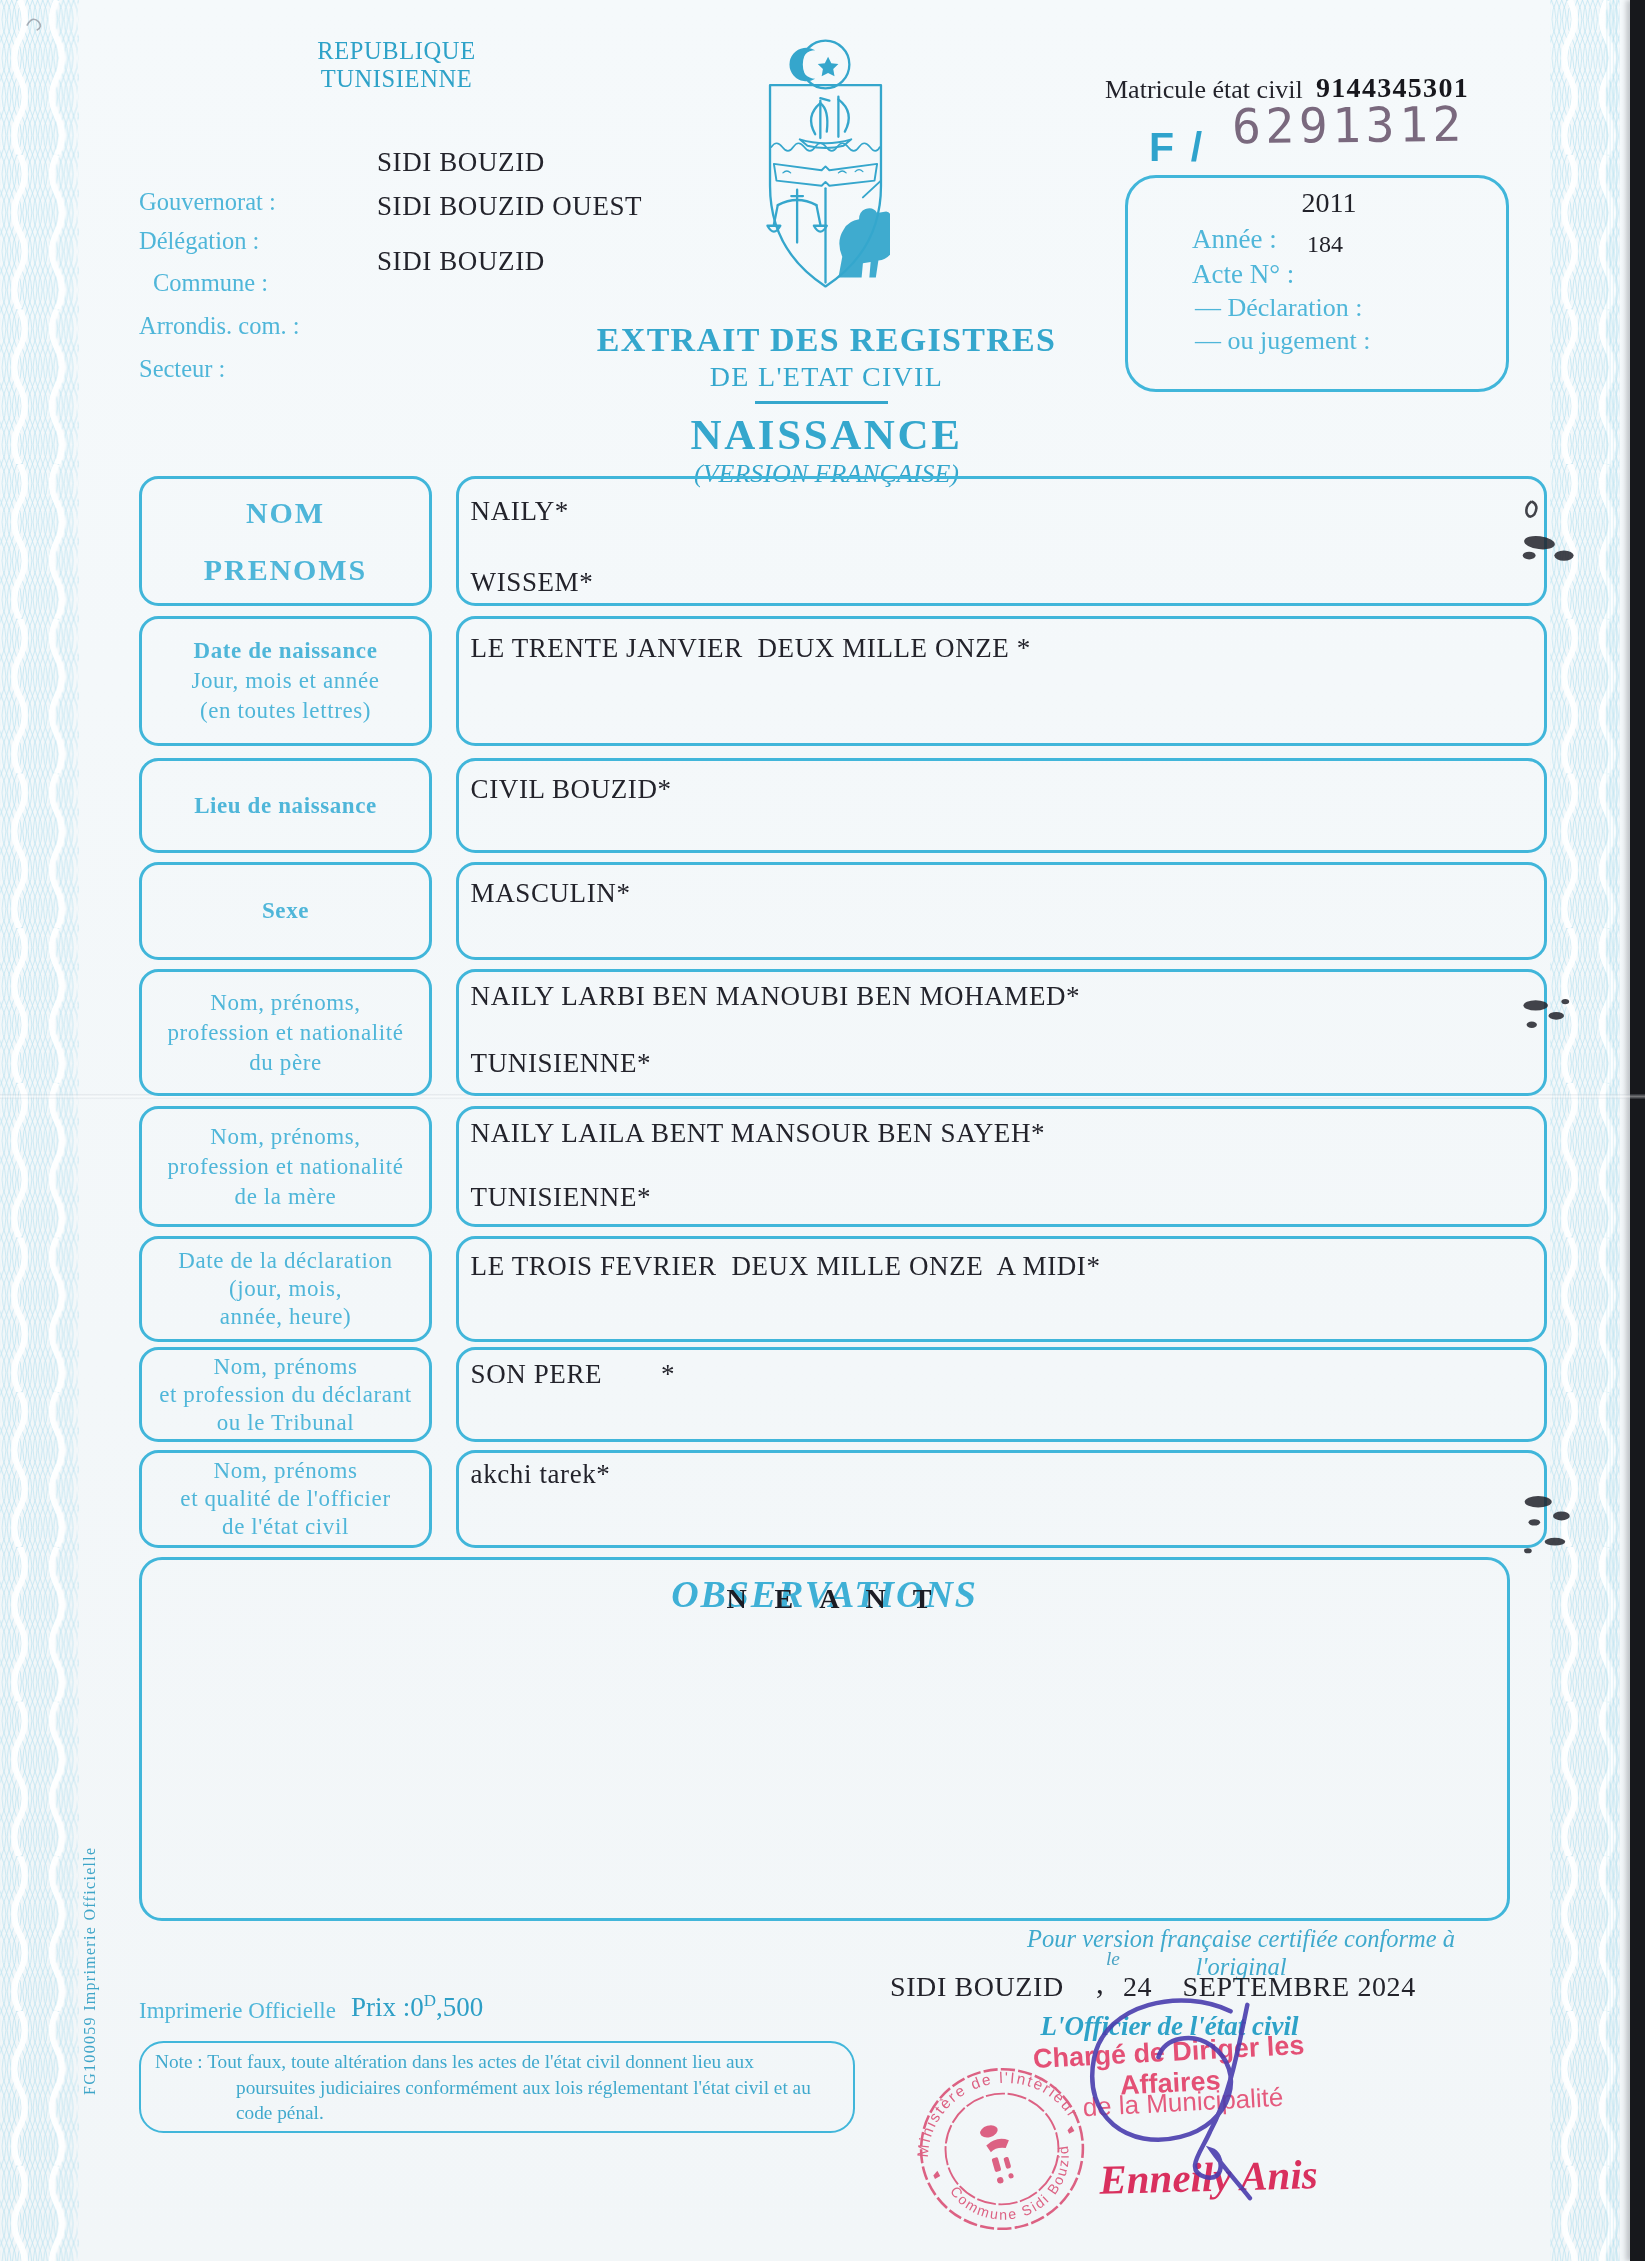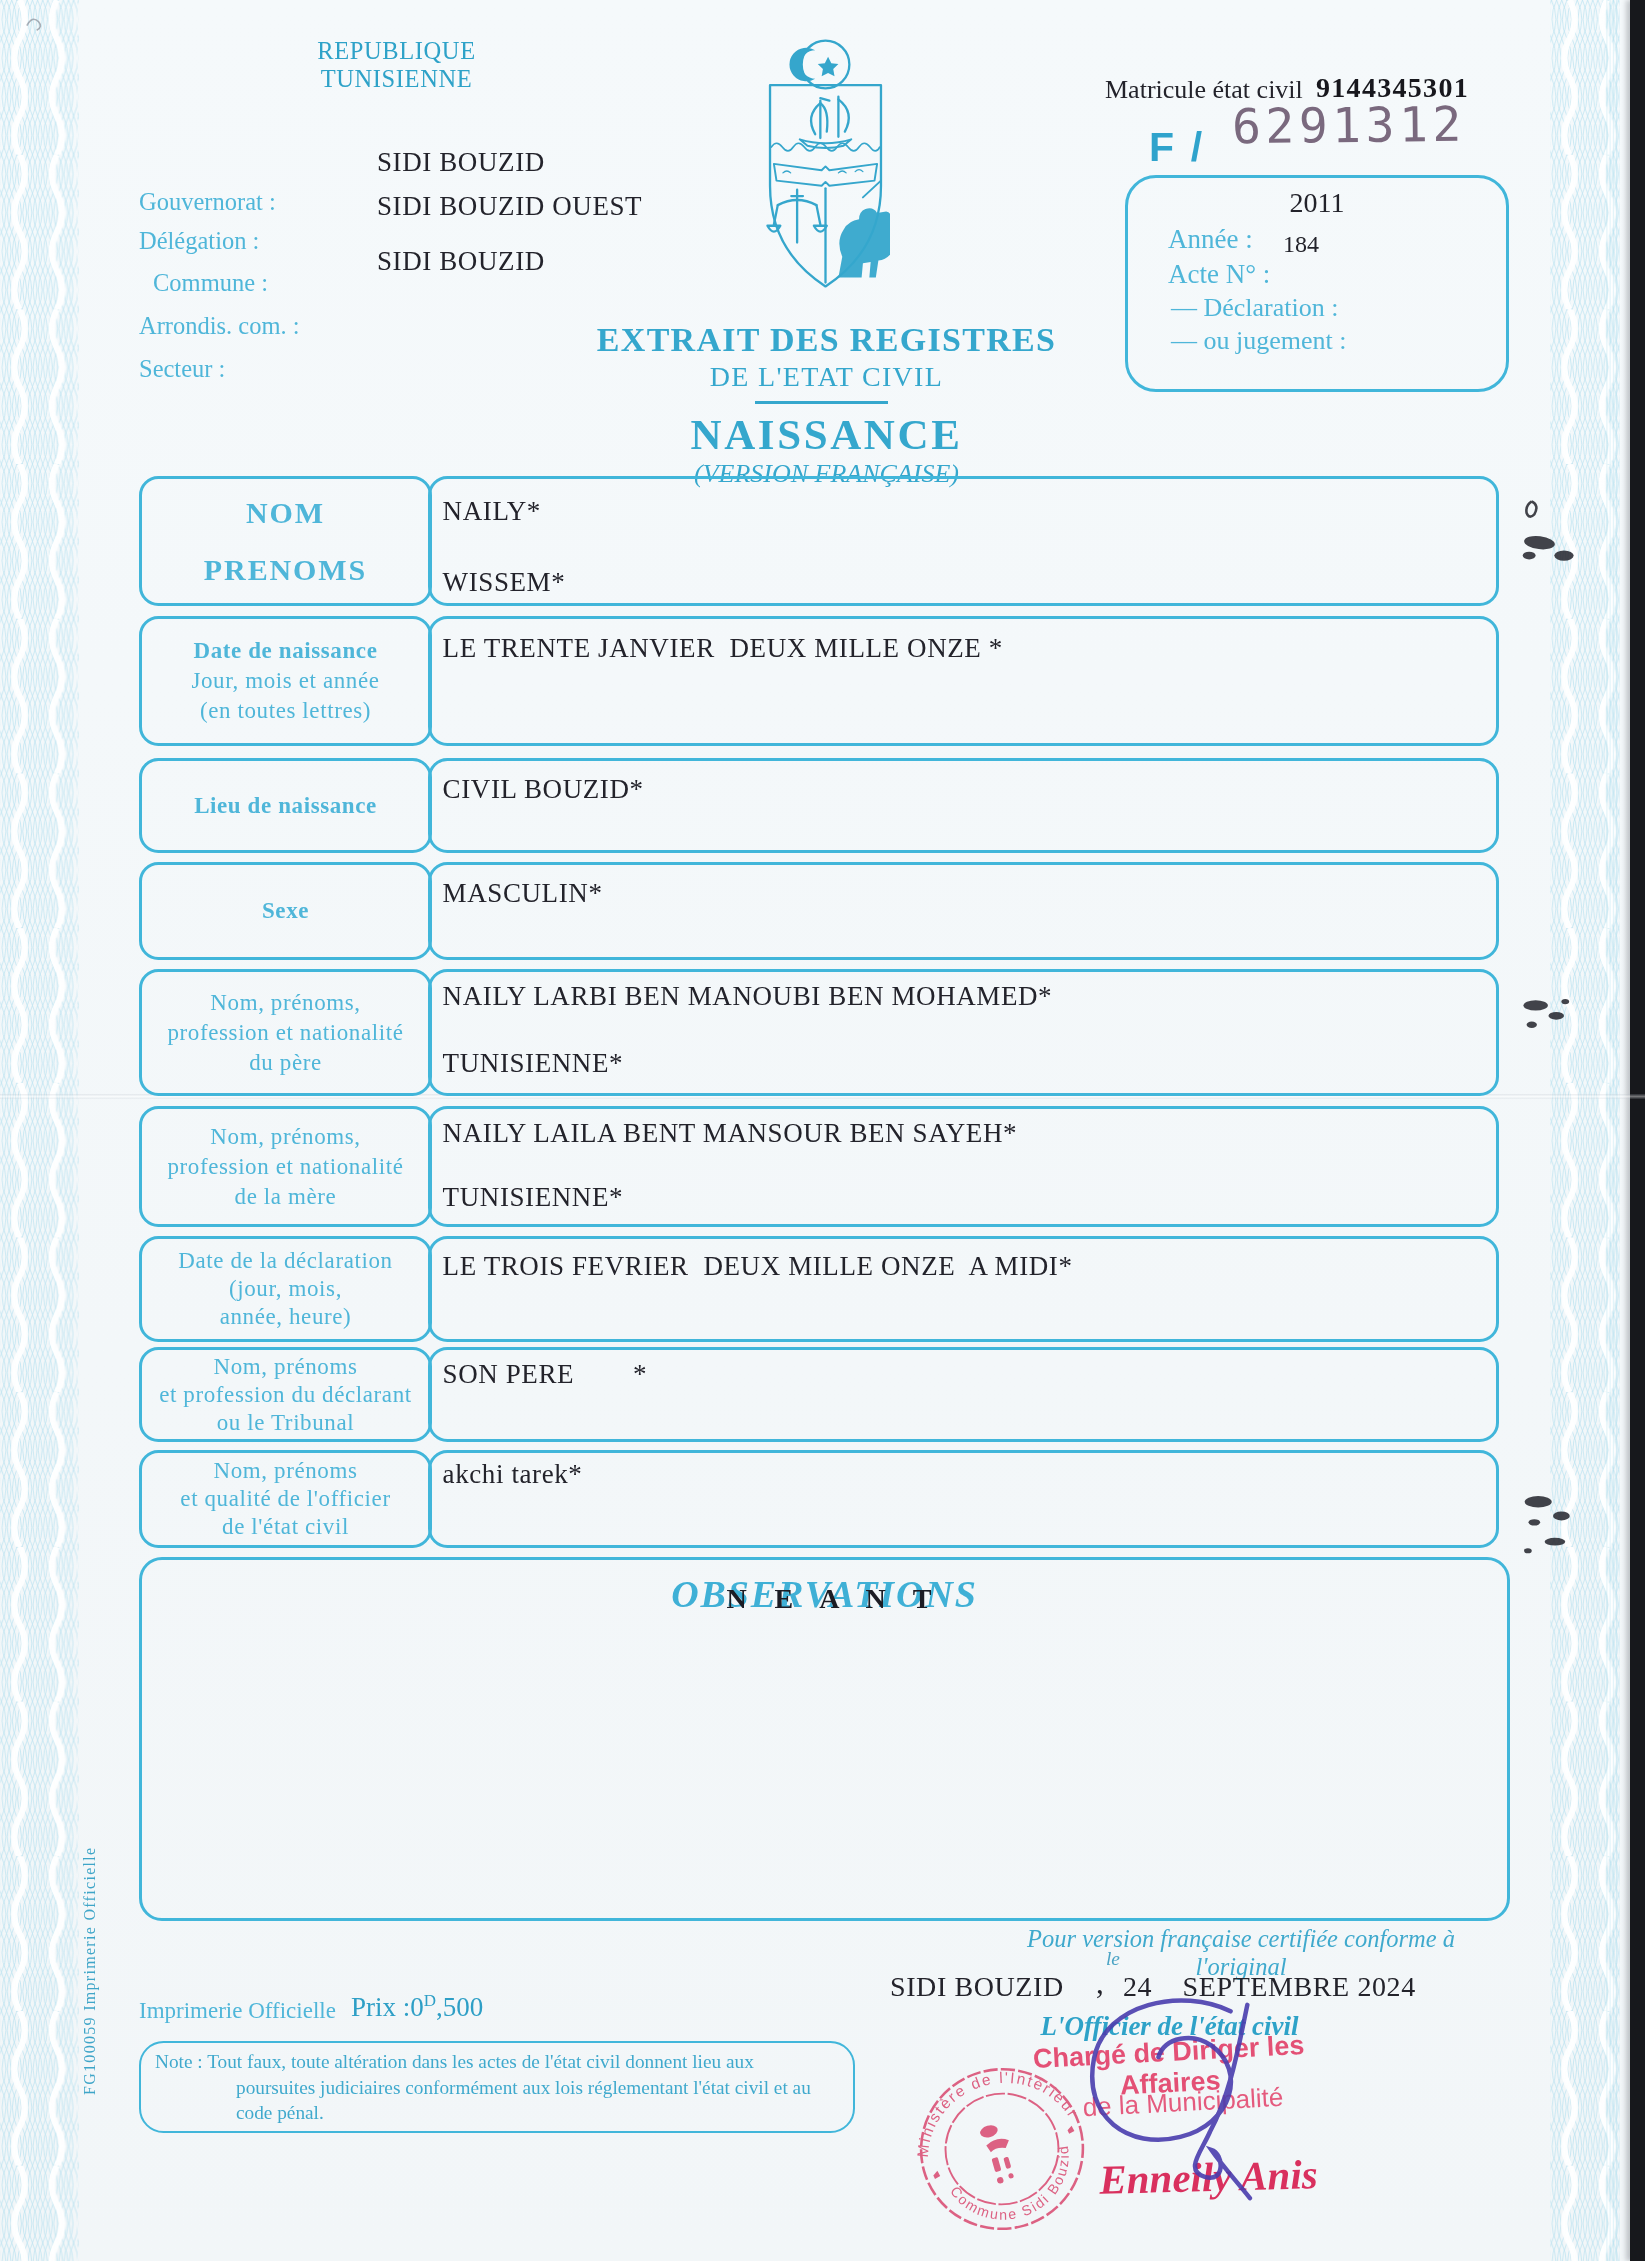--- a/index.html
+++ b/index.html
@@ -31,32 +31,32 @@
   .title-rule{left:755px;top:401px;width:133px;height:3.2px;background:var(--bl);}
   .title3{left:585px;top:410px;width:483px;font-size:43px;font-weight:bold;letter-spacing:2.6px;}
   .title4{left:585px;top:459px;width:483px;font-size:26px;font-style:italic;}
 
   
   .matricule-label{left:1105px;top:75px;font-size:26px;color:var(--ink);}
   .matricule-value{left:1316px;top:72px;font-size:28px;font-weight:bold;color:#17171d;letter-spacing:1.3px;}
   .serial-prefix{left:1149px;top:124px;font-family:"Liberation Sans",sans-serif;font-weight:bold;font-size:41px;color:#2fa3cc;letter-spacing:2.6px;}
   .serial-stamp{left:1232px;top:97px;font-family:"DejaVu Sans Mono",monospace;font-size:48px;color:var(--pur);letter-spacing:4.5px;opacity:.9;transform:rotate(-.6deg);}
   .registry-box{left:1125px;top:175px;width:378px;height:211px;border:3.2px solid var(--tb);border-radius:31px;}
-  .registry-box span{position:absolute;}
+  .registry-box span{position:absolute;padding-left:24px;}
   .rb-year-value{left:0;right:0;top:9px;text-align:center;font-size:28px;color:var(--ink);}
   .rb-year-label{left:40px;top:46px;font-size:27px;color:var(--bl2);}
   .rb-act-value{left:155px;top:53px;font-size:24px;color:var(--ink);}
   .rb-act-label{left:40px;top:81px;font-size:27px;color:var(--bl2);}
   .rb-decl{left:43px;top:115px;font-size:26px;color:var(--bl2);}
   .rb-jug{left:43px;top:148px;font-size:26px;color:var(--bl2);}
 
   
   .cell{position:absolute;border:3.2px solid var(--tb);border-radius:19.3px;}
   .cell.label{left:139px;width:287px;display:flex;flex-direction:column;align-items:center;justify-content:center;text-align:center;color:var(--bl2);font-size:23px;letter-spacing:0.6px;}
-  .cell.value{left:428px;width:1065px;}
+  .cell.value{left:456px;width:1065px;padding-left:20px;}
   .cell.label.big span{font-size:30px;letter-spacing:1.9px;font-weight:bold;}
   .val-line{position:absolute;left:11.6px;font-size:27px;color:var(--ink);white-space:pre;letter-spacing:0.6px;}
 
   
   .obs-box{left:139px;top:1557px;width:1365px;height:358px;border:3.2px solid var(--tb);border-radius:23px;}
   .obs-title{position:absolute;left:0;right:0;top:11.6px;text-align:center;font-size:38px;font-weight:bold;font-style:italic;color:#3fb0d6;letter-spacing:1.9px;}
   .obs-value{position:absolute;left:19.3px;right:0;top:23px;text-align:center;font-size:28px;font-weight:bold;color:#1c1c24;letter-spacing:10.3px;}
 
   
   .imprimerie{left:139px;top:1998px;font-size:23px;color:var(--bl2);}

